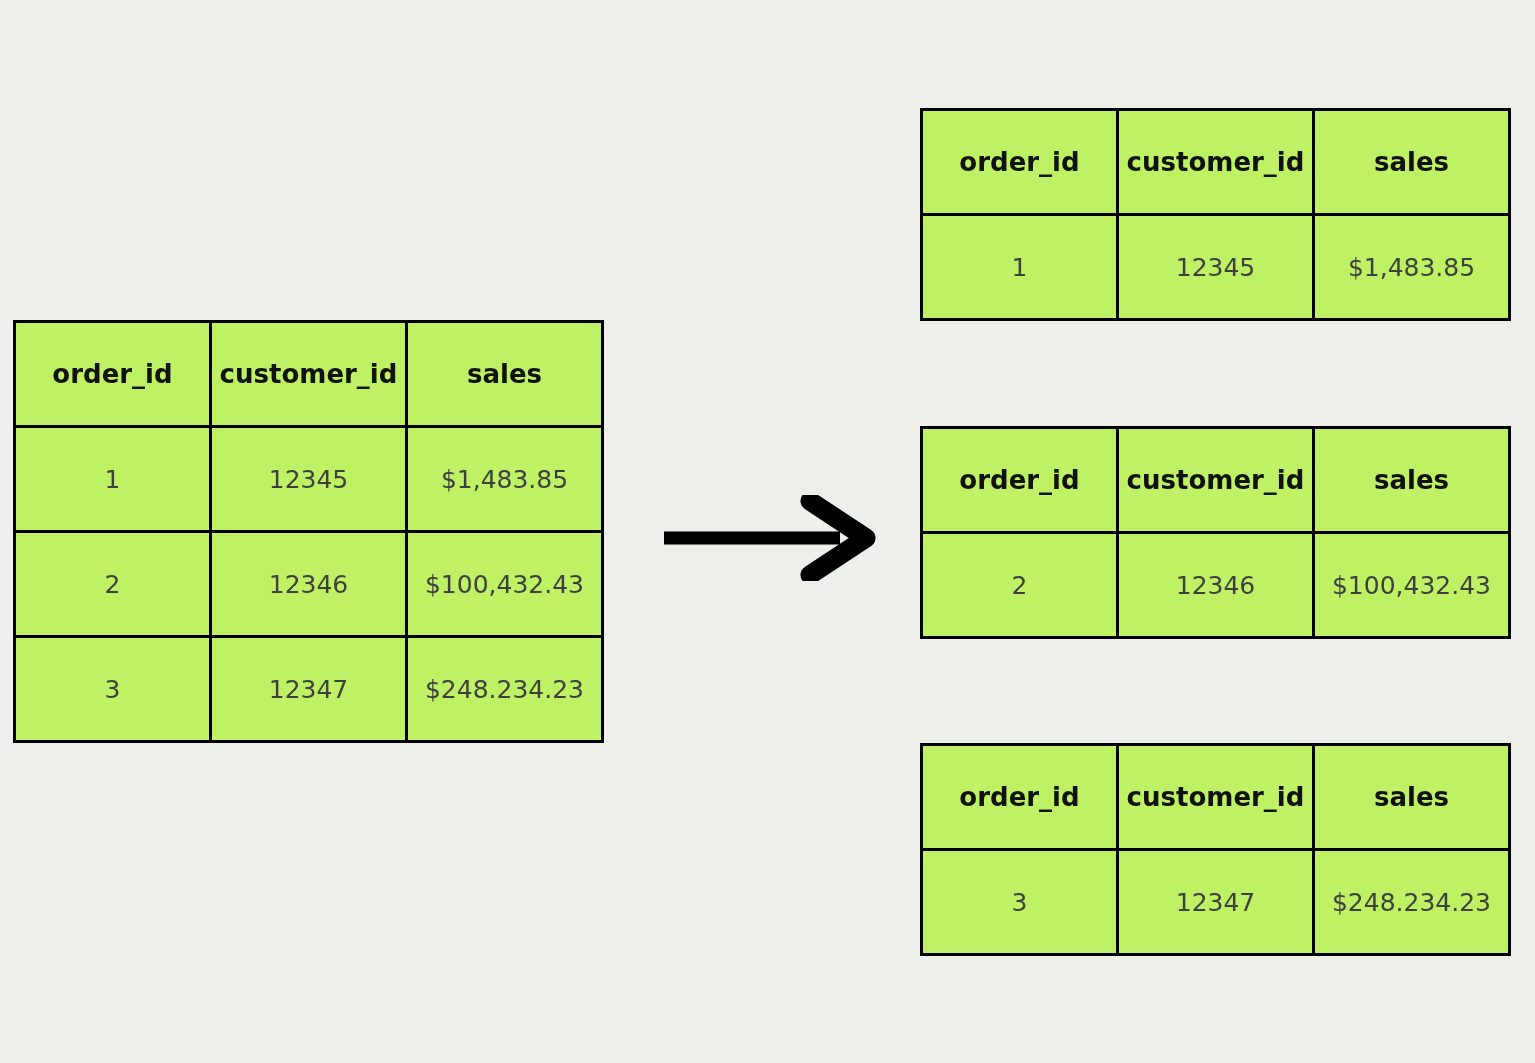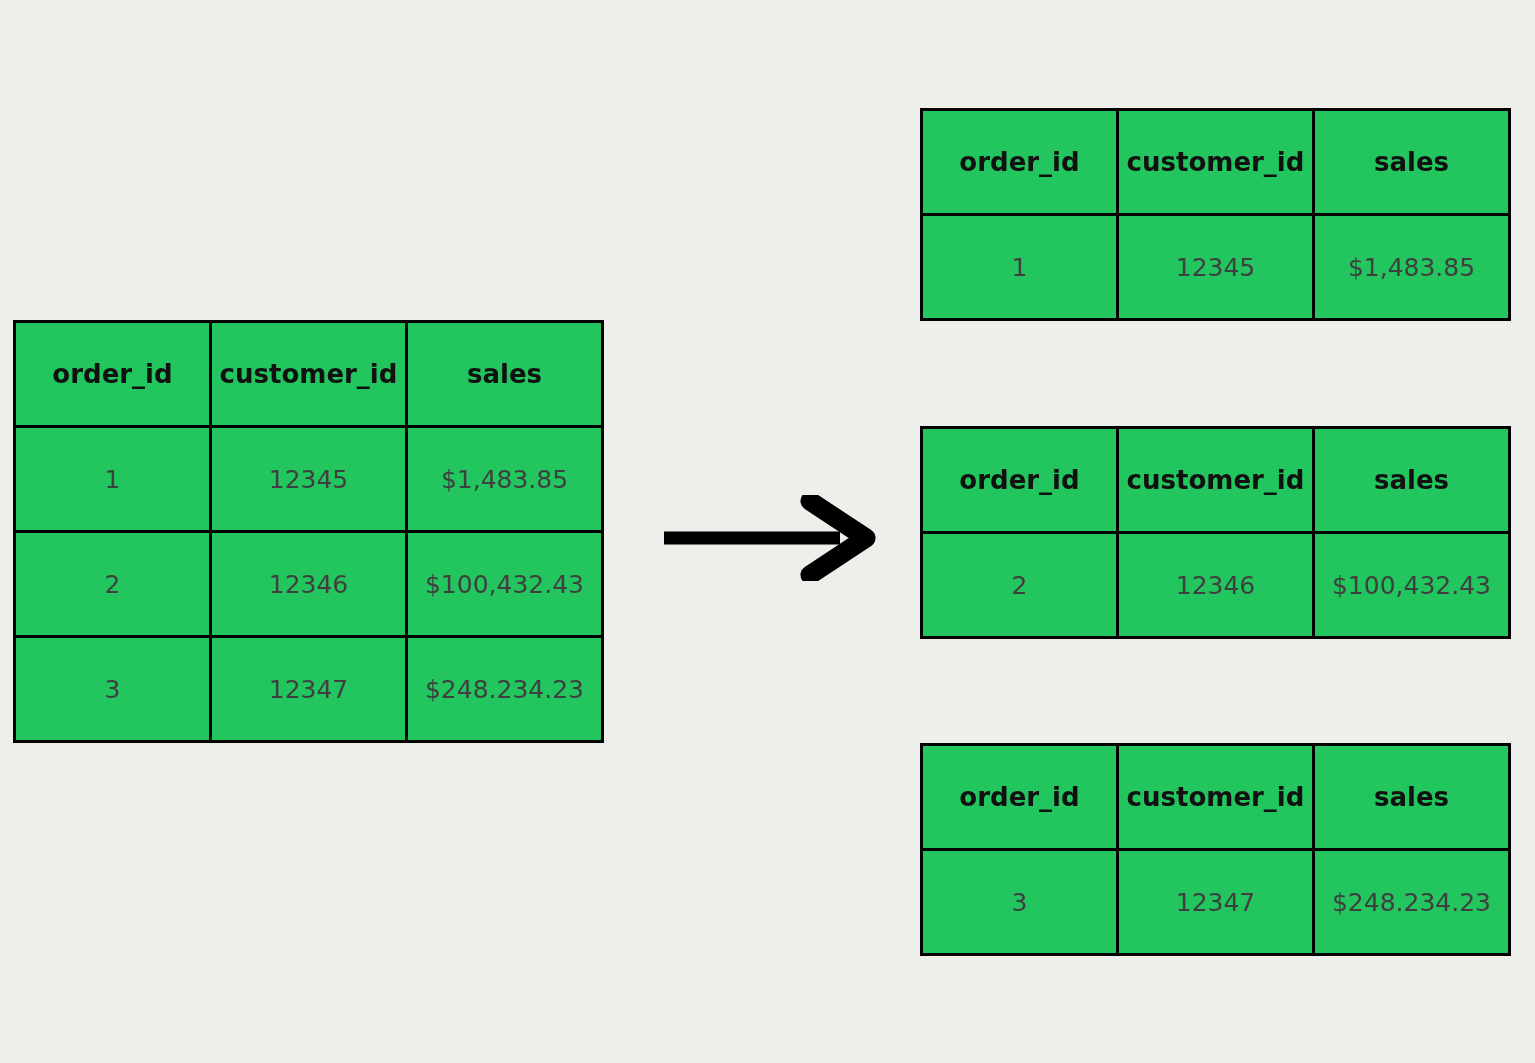--- a/index.html
+++ b/index.html
@@ -8,21 +8,21 @@
     background: #edefeb;
     font-family: "DejaVu Sans", "Liberation Sans", sans-serif;
     overflow: hidden;
   }
   .canvas { position: relative; width: 1535px; height: 1063px; }
 
   table.tbl {
     position: absolute;
     border-collapse: collapse;
     table-layout: fixed;
-    background: #22c55e;
+    background: #bef264;
     padding-left: 48px;
   }
   table.tbl th, table.tbl td {
     border: 3px solid #000000;
     width: 196px;
     height: 105px;
     text-align: center;
     vertical-align: middle;
   }
   table.tbl th {

